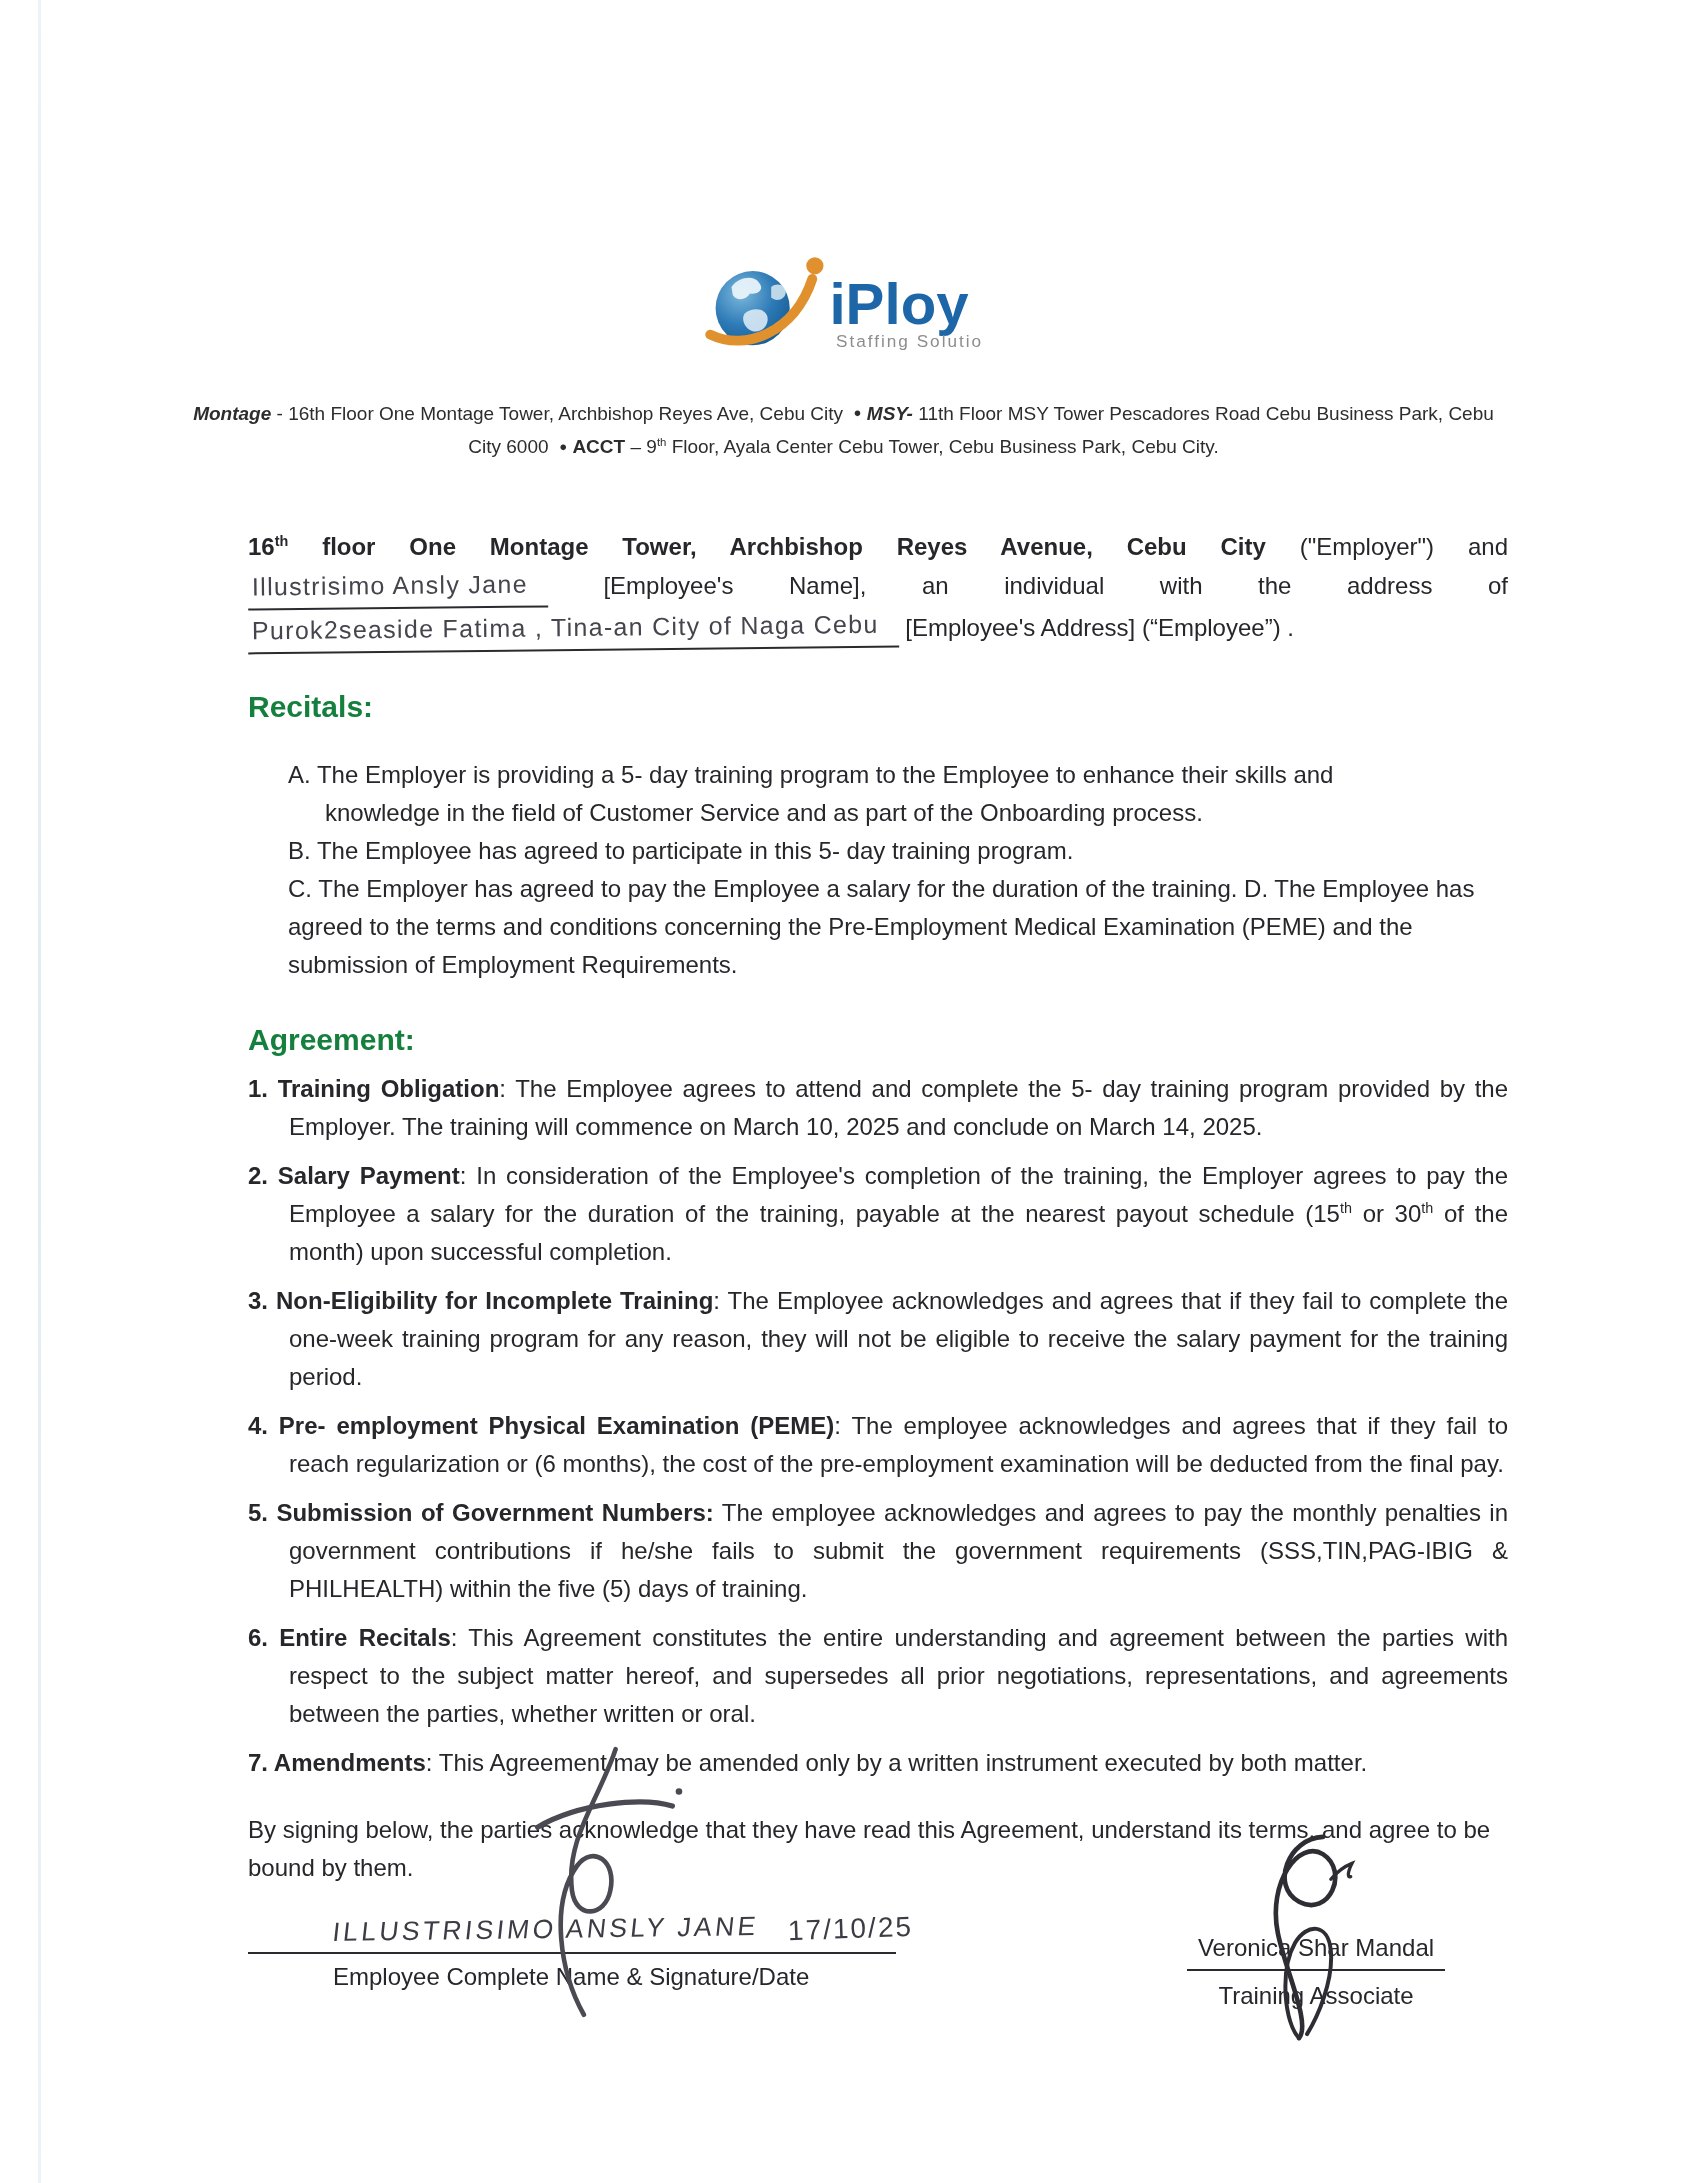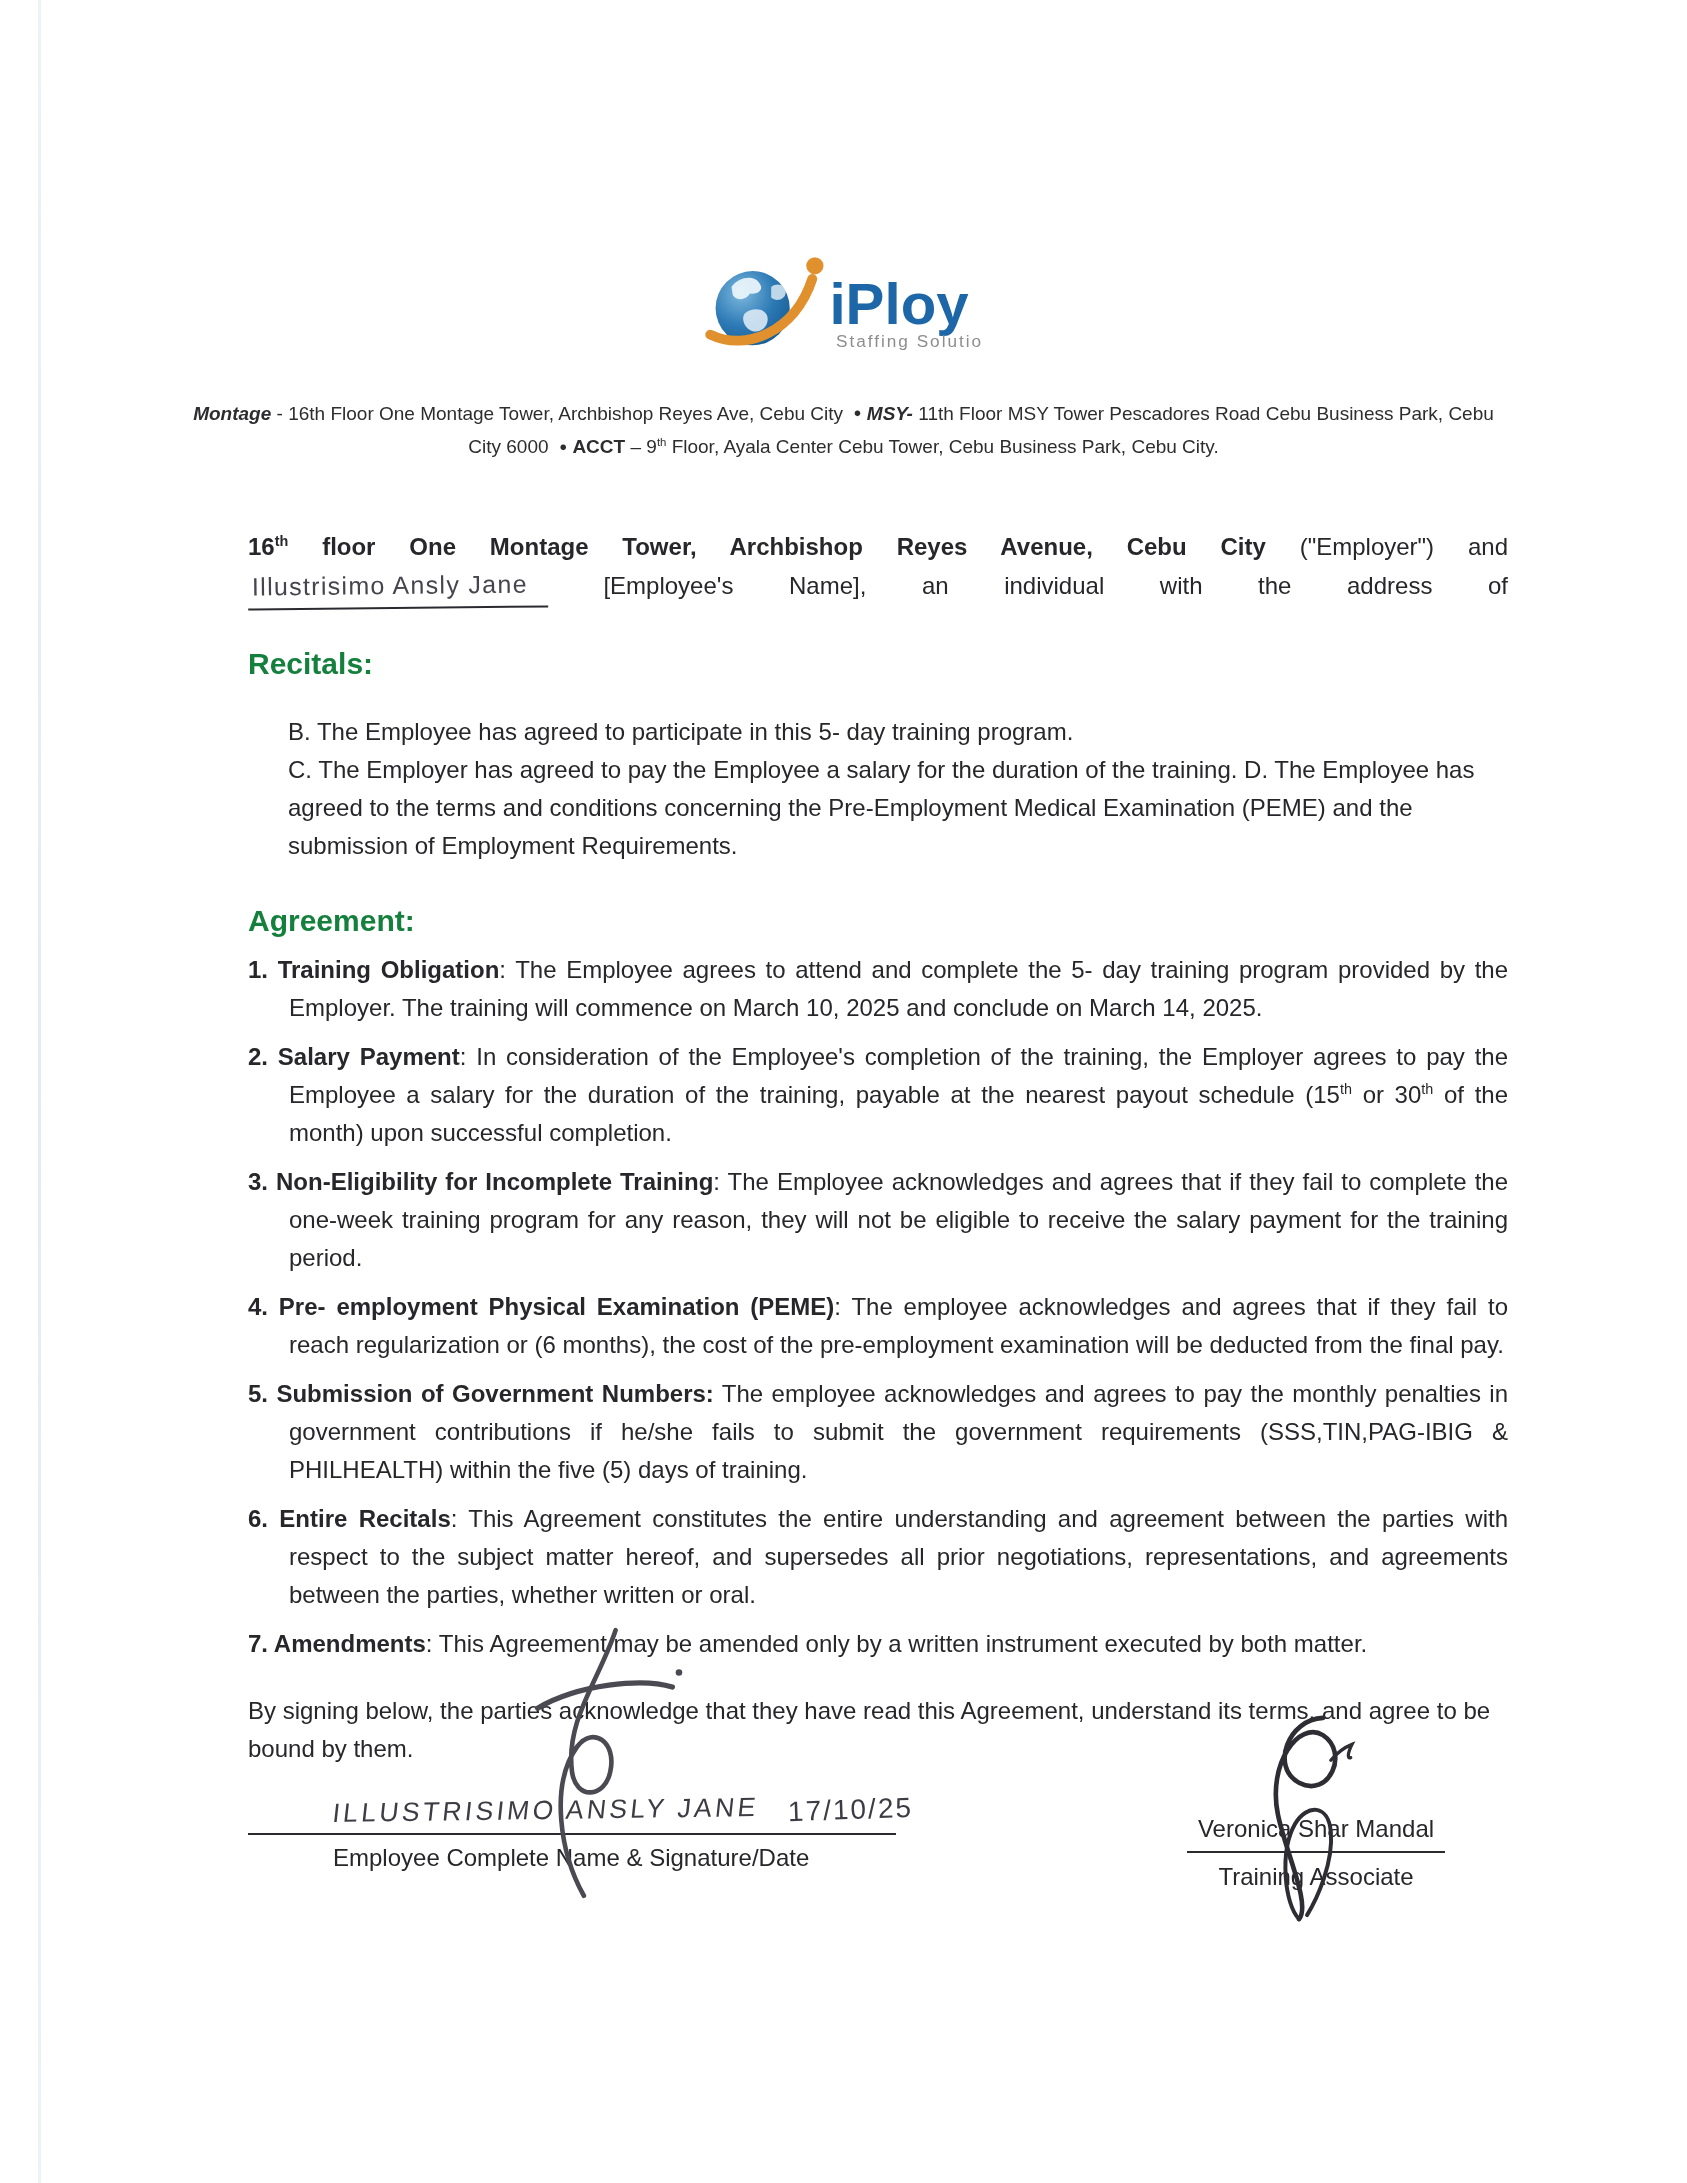--- a/index.html
+++ b/index.html
@@ -73,24 +73,29 @@
     </svg>
   </div>
 
   <div class="addr"><span class="bi">Montage</span><span> - 16th Floor One Montage Tower, Archbishop Reyes Ave, Cebu City </span><span class="bullet">●</span><span class="bi">MSY-</span><span> 11th Floor MSY Tower Pescadores Road Cebu Business Park, Cebu City 6000 </span><span class="bullet">●</span><span class="b">ACCT</span><span> – 9</span><span class="sup">th</span><span> Floor, Ayala Center Cebu Tower, Cebu Business Park, Cebu City.</span></div>
 
   <div class="content">
 
     <div class="intro">
       <div class="jline"><span class="b">16</span><span class="b sup">th</span><span class="b"> floor One Montage Tower, Archbishop Reyes Avenue, Cebu City </span><span>("Employer") and</span></div>
       <div class="jline"><span class="hw hw-u">Illustrisimo Ansly Jane</span><span> [Employee's Name], an individual with the address of</span></div>
+      <div class="lline"><span class="hw hw-u">Purok2seaside Fatima , Tina-an City of Naga Cebu</span><span> [Employee's Address] (“Employee”) .</span></div>
     </div>
 
     <div class="sec-h">Recitals:</div>
     <div class="recitals">
+      <div class="rec-a">
+        <div>A. The Employer is providing a 5- day training program to the Employee to enhance their skills and</div>
+        <div style="text-indent:0;">knowledge in the field of Customer Service and as part of the Onboarding process.</div>
+      </div>
       <div>B. The Employee has agreed to participate in this 5- day training program.</div>
       <div>C. The Employer has agreed to pay the Employee a salary for the duration of the training. D. The Employee has agreed to the terms and conditions concerning the Pre-Employment Medical Examination (PEME) and the submission of Employment Requirements.</div>
     </div>
 
     <div class="sec-h">Agreement:</div>
     <div class="items">
       <div class="item"><span class="b">1. </span><span class="b">Training Obligation</span><span>: The Employee agrees to attend and complete the 5- day training program provided by the Employer. The training will commence on March 10, 2025 and conclude on March 14, 2025.</span></div>
       <div class="item"><span class="b">2. </span><span class="b">Salary Payment</span><span>: In consideration of the Employee's completion of the training, the Employer agrees to pay the Employee a salary for the duration of the training, payable at the nearest payout schedule (15</span><span class="sup">th</span><span> or 30</span><span class="sup">th</span><span> of the month) upon successful completion.</span></div>
       <div class="item"><span class="b">3. </span><span class="b">Non-Eligibility for Incomplete Training</span><span>: The Employee acknowledges and agrees that if they fail to complete the one-week training program for any reason, they will not be eligible to receive the salary payment for the training period.</span></div>
       <div class="item"><span class="b">4. </span><span class="b">Pre- employment Physical Examination (PEME)</span><span>: The employee acknowledges and agrees that if they fail to reach regularization or (6 months), the cost of the pre-employment examination will be deducted from the final pay.</span></div>

